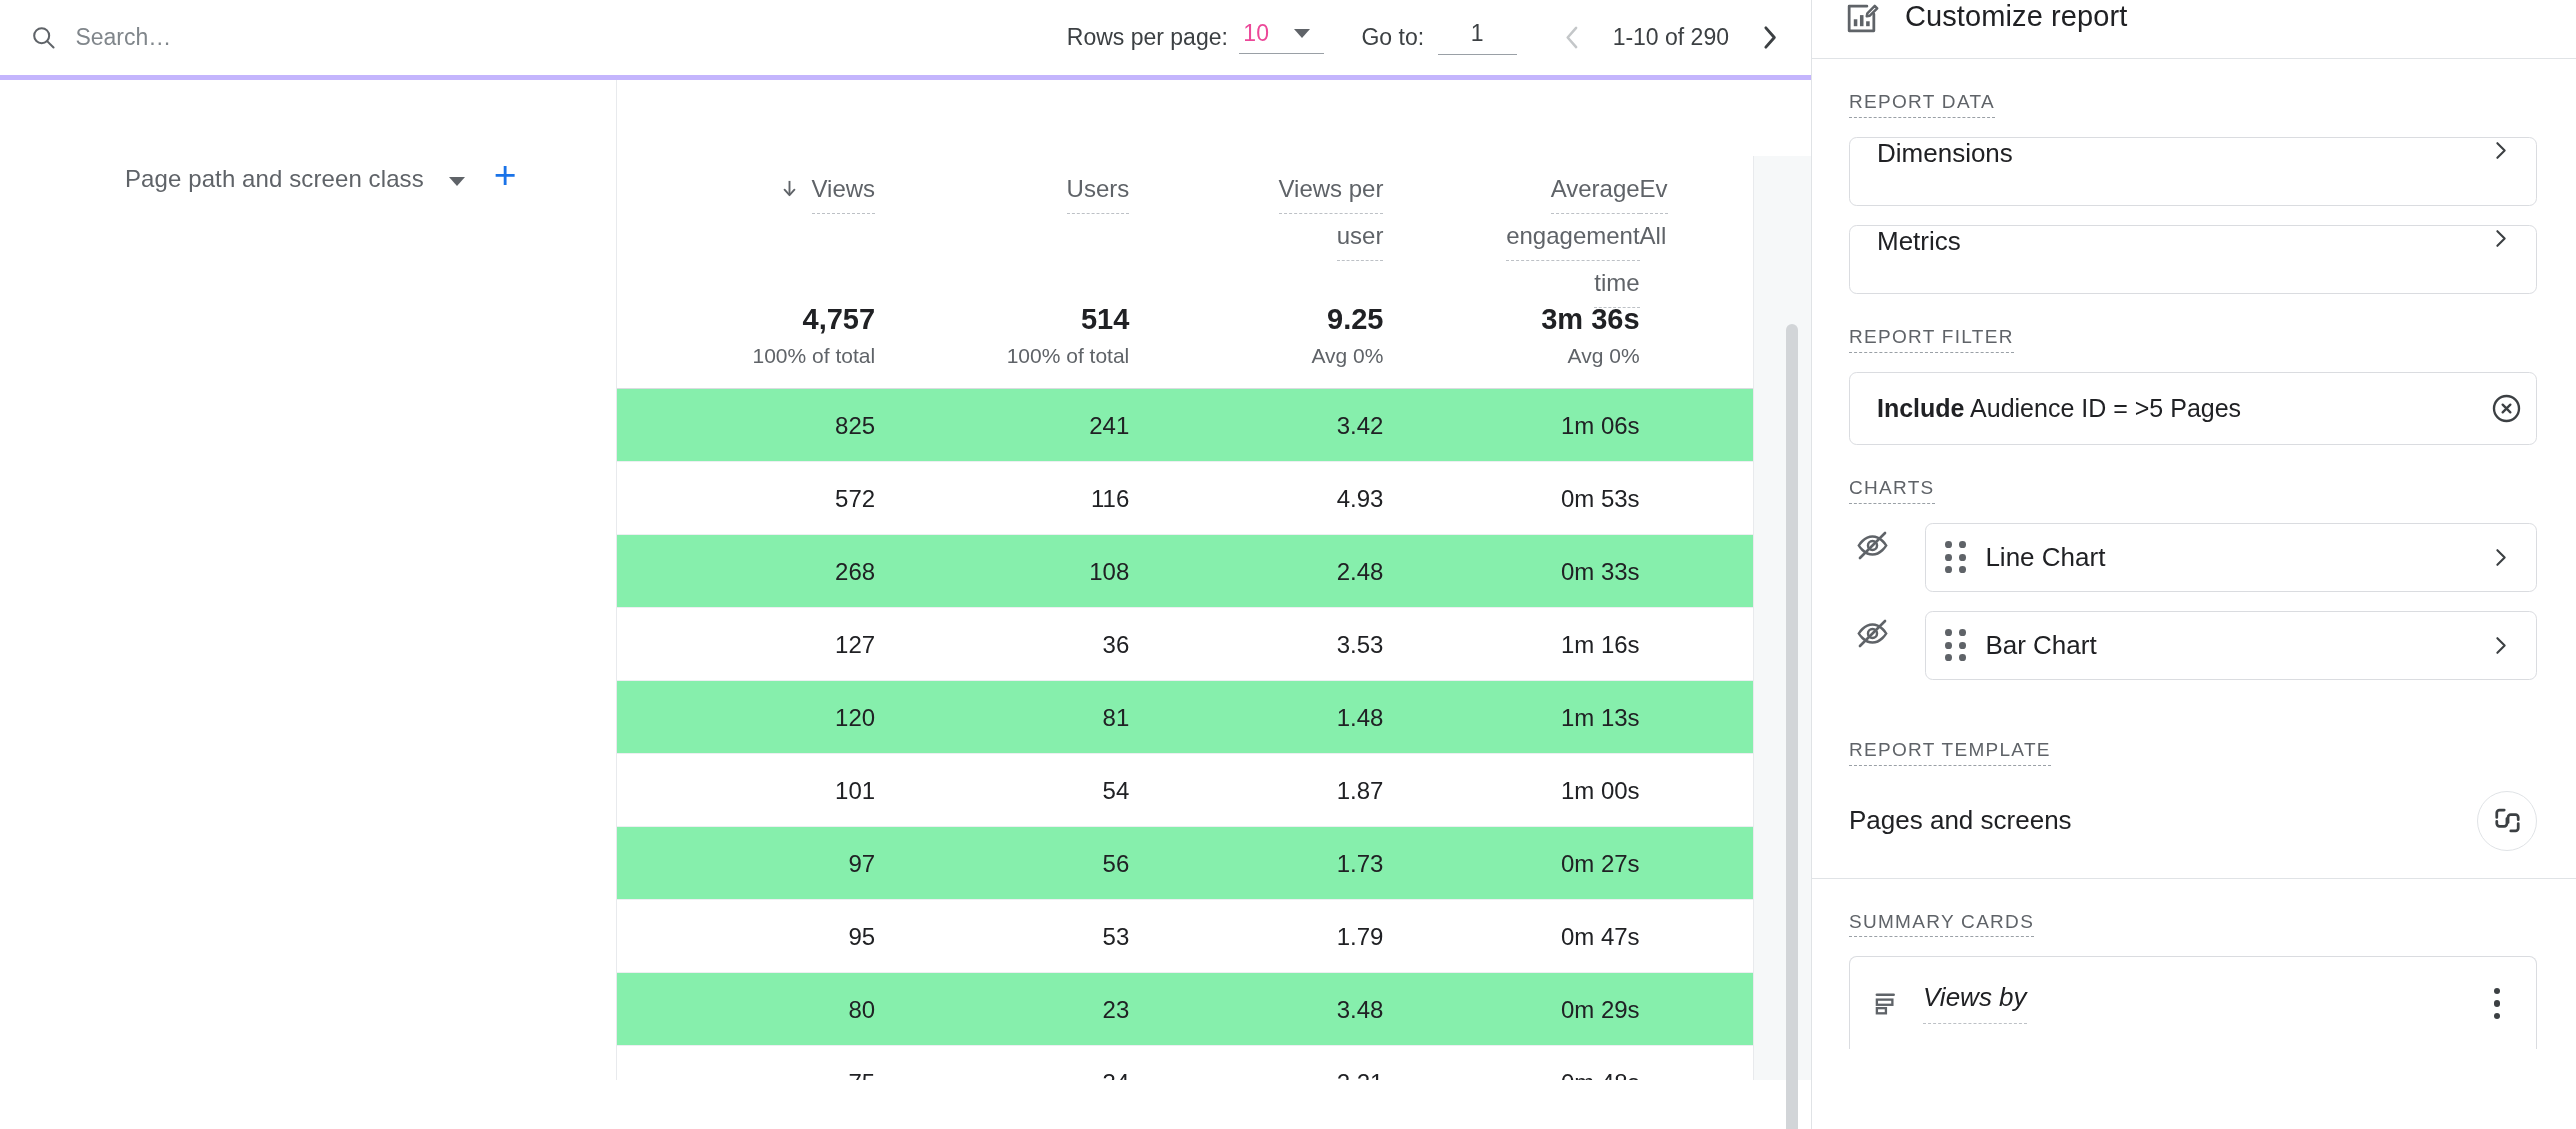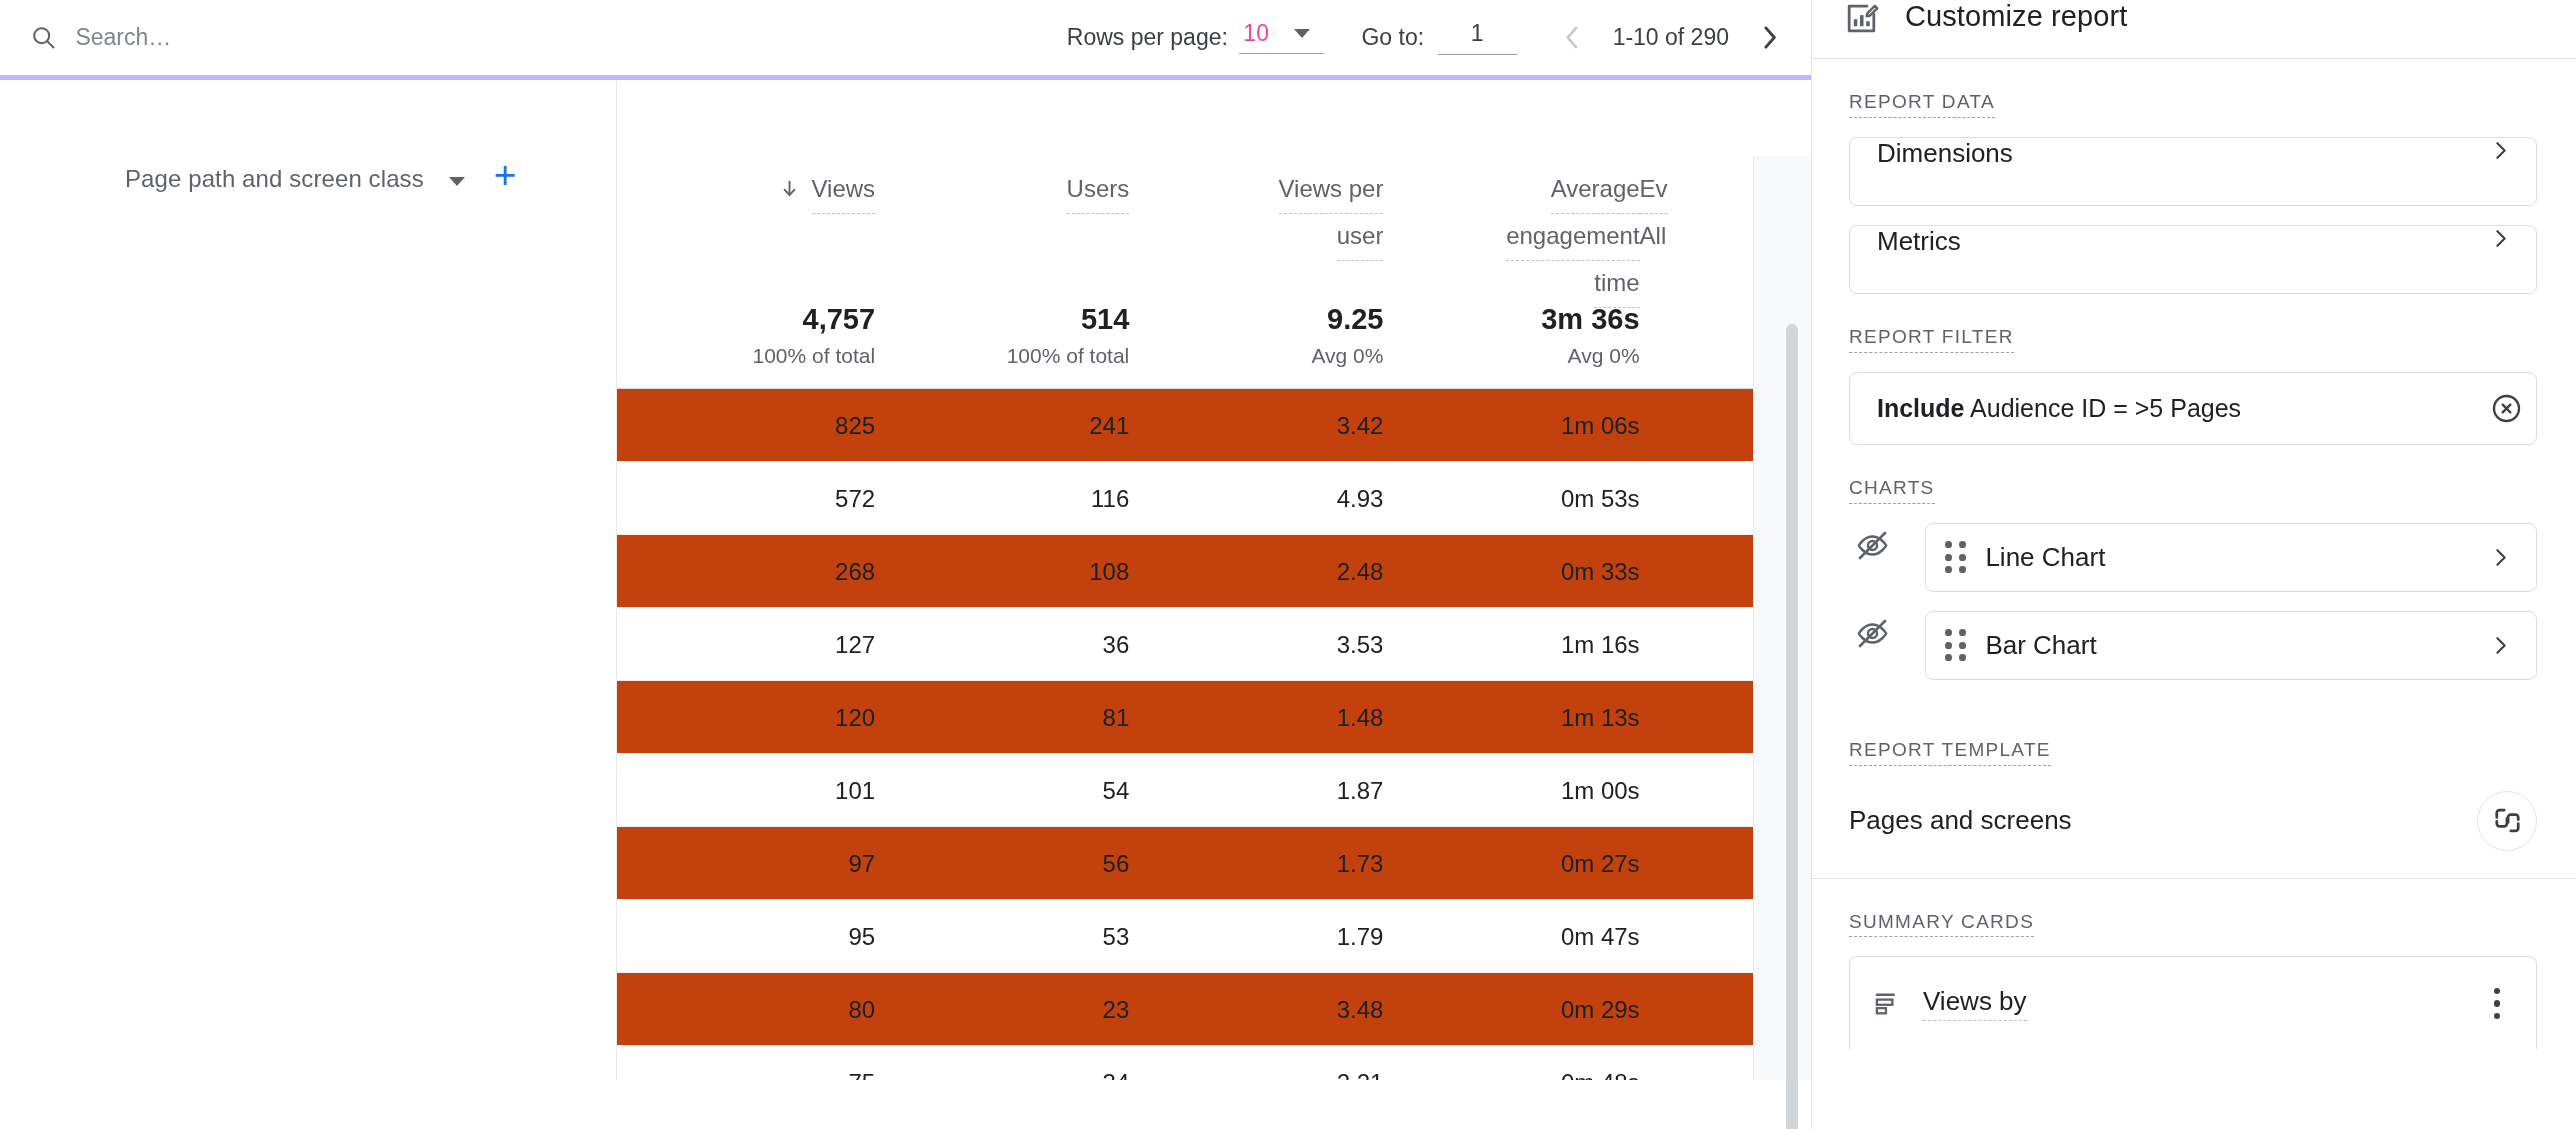--- a/index.html
+++ b/index.html
@@ -232,21 +232,21 @@
     text-align: right;
     line-height: 37px;
   }
 
   .data-row {
     height: 73px;
     align-items: center;
     border-bottom: 1px solid #eceff1;
     padding-top: 0;
   }
-  .data-row.alt { background: #c2410c; }
+  .data-row.alt { background: #86efac; }
   .data-cell {
     font-size: 24px;
     color: #202124;
     text-align: right;
     line-height: 73px;
   }
 
   
   .table-gutter {
     position: absolute;
@@ -445,21 +445,22 @@
   .summary-card .sc-icon { margin-right: 19px; display:flex; align-items:center; }
   .summary-card .label {
     flex: 1 1 auto;
     font-size: 26px;
     color: #202124;
     display: inline-block;
   }
   .summary-card .label span {
     display: inline-block;
     border-bottom: 1.9px dashed #bdc1c6;
-    padding-bottom: 3px;
+    padding-bottom: 10px;
+    font-style: italic;
   }
   .kebab {
     width: 40px; height: 54px;
     display: flex; flex-direction: column;
     align-items: center; justify-content: center;
     gap: 5.8px;
     cursor: pointer;
   }
   .kebab i { width: 6.7px; height: 6.7px; border-radius: 50%; background: #3c4043; display:block; }
 </style>

